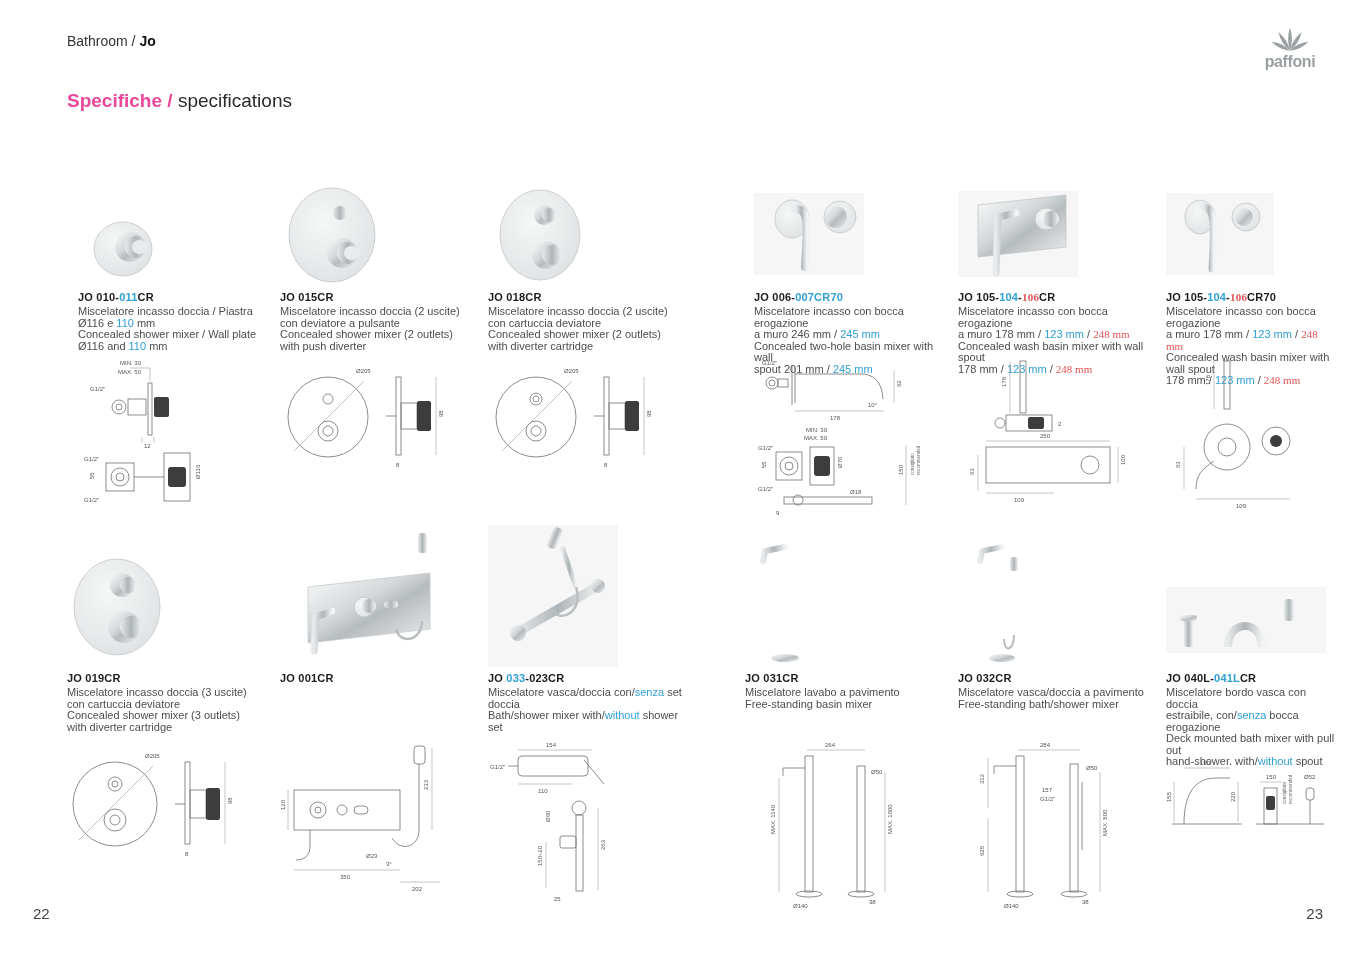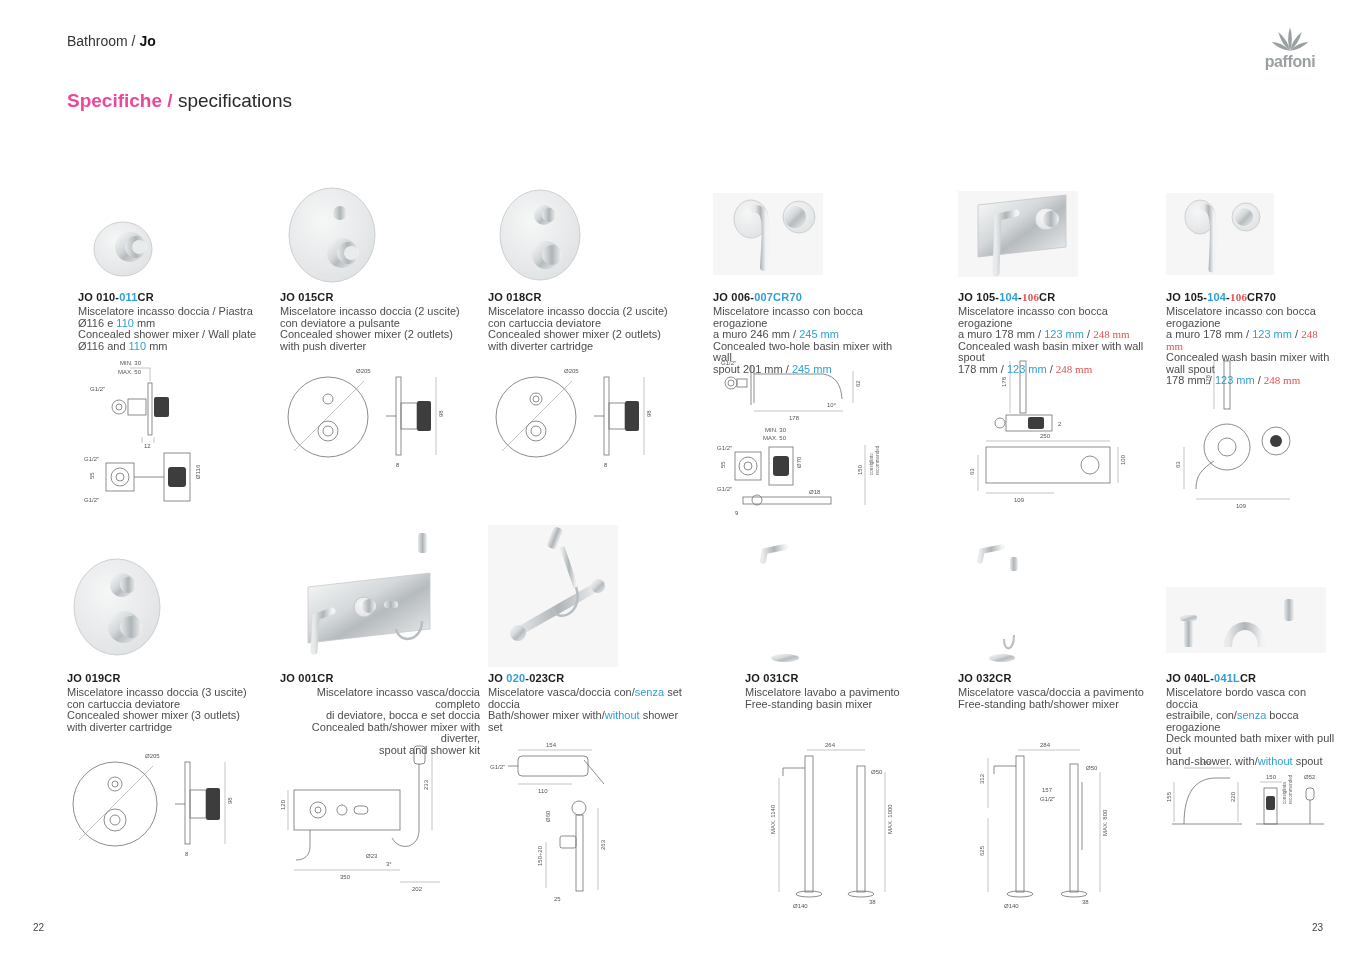--- a/index.html
+++ b/index.html
@@ -4,21 +4,21 @@
 <style>
   :root{ --blue:#2f9fd4; --red:#e05252; }
   *{margin:0;padding:0;box-sizing:border-box;}
   html,body{width:1356px;height:959px;}
   body{background:#ffffff;font-family:"Liberation Sans",sans-serif;color:#222;position:relative;overflow:hidden;}
   .breadcrumb{position:absolute;left:67px;top:33px;font-size:14px;color:#333;}
   .breadcrumb b{color:#111;}
   .logo{position:absolute;right:28px;top:24px;width:76px;height:52px;}
   .page-title{position:absolute;left:67px;top:90px;font-size:19px;font-weight:400;color:#2a2a2a;}
   .page-title b{font-weight:700;color:#ec4899;}
-  .pagenum{position:absolute;bottom:26px;font-size:10px;color:#444;}
+  .pagenum{position:absolute;bottom:37px;font-size:15px;color:#444;}
   .pagenum.left{left:33px;} .pagenum.right{right:33px;}
   .product{position:absolute;}
   .r1{top:185px;height:350px;} .r2{top:525px;height:410px;}
   .photo{position:absolute;left:0;top:0;}
   .r1 .photo{height:102px;} .r2 .photo{height:142px;}
   .code{position:absolute;font-size:11px;font-weight:700;color:#1c1c1c;letter-spacing:.2px;white-space:nowrap;}
   .r1 .code{top:106px;} .r2 .code{top:147px;}
   .desc{position:absolute;font-size:11px;line-height:11.5px;color:#4d4d4d;width:200px;}
   .r1 .desc{top:121px;} .r2 .desc{top:162px;}
   .drawing{position:absolute;left:0;}
@@ -185,21 +185,21 @@
       <rect class="ln" x="121" y="48" width="16" height="26"></rect>
       <line class="ln" x1="106" y1="61" x2="116" y2="61"></line>
       <rect class="dk" x="137" y="46" width="14" height="30" rx="2"></rect>
       <line class="lt" x1="156" y1="22" x2="156" y2="100"></line>
       <text class="tl" transform="rotate(-90 163 62)" x="163" y="62">98</text>
       <text class="tl" x="116" y="112">8</text>
     </svg>
   </div>
 </div>
 
-<div class="product r1" style="left:713px;width:200px;">
+<div class="product r1" style="left:754px;width:200px;">
   <div class="photo">
     <svg width="190" height="102" viewBox="0 0 190 102">
       <rect class="bgbox" x="0" y="8" width="110" height="82"></rect>
       <ellipse cx="38" cy="34" rx="17" ry="19" fill="url(#plateG)" stroke="#cdd0d2"></ellipse>
       <path d="M42,24 C56,24 53,44 51,82" stroke="url(#chromeV)" stroke-width="8" fill="none" stroke-linecap="round"></path>
       <circle cx="86" cy="32" r="16" fill="url(#plateG)" stroke="#cdd0d2"></circle>
       <circle cx="82" cy="32" r="11" fill="url(#chrome)"></circle>
     </svg>
   </div>
   <h3 class="code"><span>JO 006-</span><span class="c-blue">007CR70</span></h3>
@@ -365,26 +365,20 @@
       <circle cx="84" cy="82" r="10" fill="url(#plateG)" stroke="#c3c7c9"></circle>
       <circle cx="89" cy="81" r="7" fill="url(#chromeV)"></circle>
       <rect x="104" y="76" width="14" height="7" rx="3.5" fill="url(#chromeV)"></rect>
       <path d="M52,86 L36,92 L34,126" stroke="url(#chromeV)" stroke-width="7" fill="none" stroke-linecap="round"></path>
       <rect x="138" y="8" width="9" height="20" rx="3" fill="url(#chromeV)"></rect>
       <line x1="142" y1="28" x2="142" y2="96" stroke="url(#chromeV)" stroke-width="5"></line>
       <path d="M142,96 C142,116 120,120 116,104" stroke="#b9bec1" stroke-width="2.5" fill="none"></path>
     </svg>
   </div>
   <h3 class="code"><span>JO 001CR</span></h3>
-  <div class="desc">
-    <div><span>Miscelatore incasso vasca/doccia completo</span></div>
-    <div><span>di deviatore, bocca e set doccia</span></div>
-    <div><span>Concealed bath/shower mixer with diverter,</span></div>
-    <div><span>spout and shower kit</span></div>
-  </div>
   <div class="drawing">
     <svg width="190" height="165" viewBox="0 0 190 165">
       <line class="lt" x1="152" y1="10" x2="152" y2="92"></line>
       <text class="tl" transform="rotate(-90 148 52)" x="148" y="52">233</text>
       <rect class="ln" x="134" y="8" width="11" height="18" rx="3"></rect>
       <line class="ln" x1="139" y1="26" x2="139" y2="92"></line>
       <path class="ln" d="M139,92 C139,110 120,114 112,100"></path>
       <rect class="ln" x="14" y="52" width="106" height="40"></rect>
       <circle class="ln" cx="38" cy="72" r="8"></circle>
         <circle class="ln" cx="38" cy="72" r="3"></circle>
@@ -408,21 +402,21 @@
     <svg width="190" height="142" viewBox="0 0 190 142">
       <rect class="bgbox" x="0" y="0" width="130" height="142"></rect>
       <line x1="28" y1="108" x2="112" y2="60" stroke="url(#chromeV)" stroke-width="9" stroke-linecap="round"></line>
       <circle cx="30" cy="108" r="8" fill="url(#chrome)"></circle>
       <circle cx="110" cy="61" r="7" fill="url(#chrome)"></circle>
       <rect x="62" y="2" width="10" height="22" rx="4" fill="url(#chromeV)" transform="rotate(22 67 13)"></rect>
       <line x1="74" y1="22" x2="88" y2="62" stroke="url(#chromeV)" stroke-width="5"></line>
       <path d="M88,62 C96,86 72,100 64,84" stroke="#b9bec1" stroke-width="2.5" fill="none"></path>
     </svg>
   </div>
-  <h3 class="code"><span>JO </span><span class="c-blue">020</span><span>-023CR</span></h3>
+  <h3 class="code"><span>JO </span><span class="c-blue">033</span><span>-023CR</span></h3>
   <div class="desc">
     <div><span>Miscelatore vasca/doccia con/</span><span class="c-blue">senza</span><span> set doccia</span></div>
     <div><span>Bath/shower mixer with/</span><span class="c-blue">without</span><span> shower set</span></div>
   </div>
   <div class="drawing">
     <svg width="190" height="175" viewBox="0 0 190 175">
       <line class="lt" x1="30" y1="12" x2="104" y2="12"></line>
       <text class="tl" x="58" y="9">154</text>
       <rect class="ln" x="30" y="18" width="70" height="20" rx="4"></rect>
       <line class="ln" x1="20" y1="28" x2="30" y2="28"></line>

